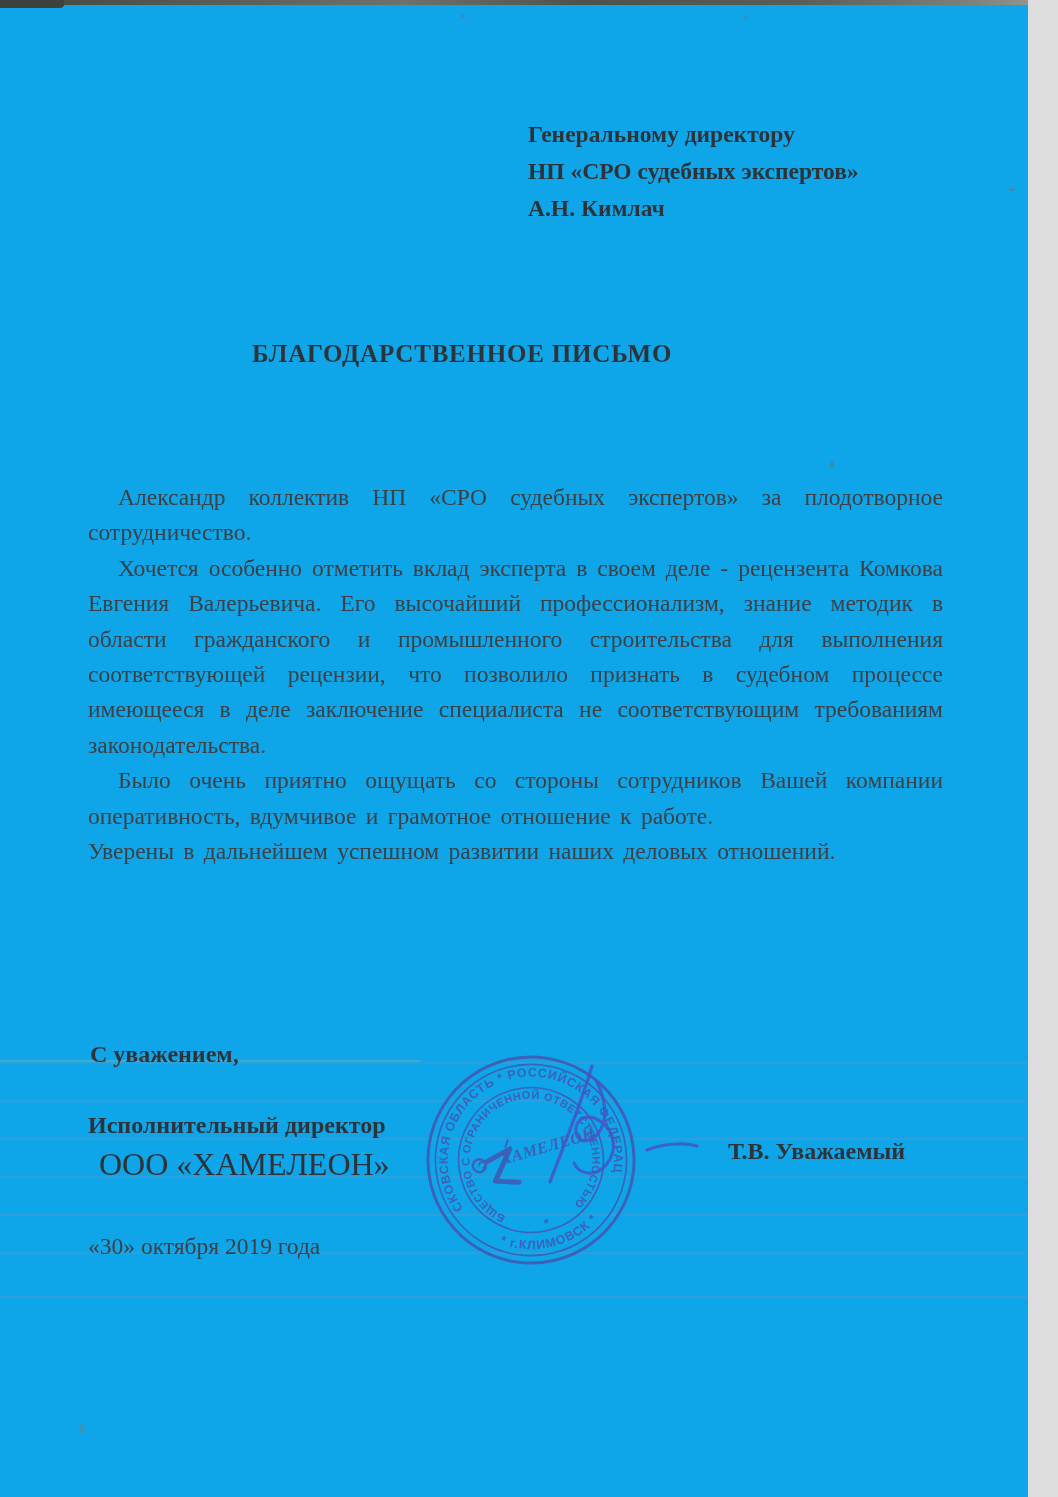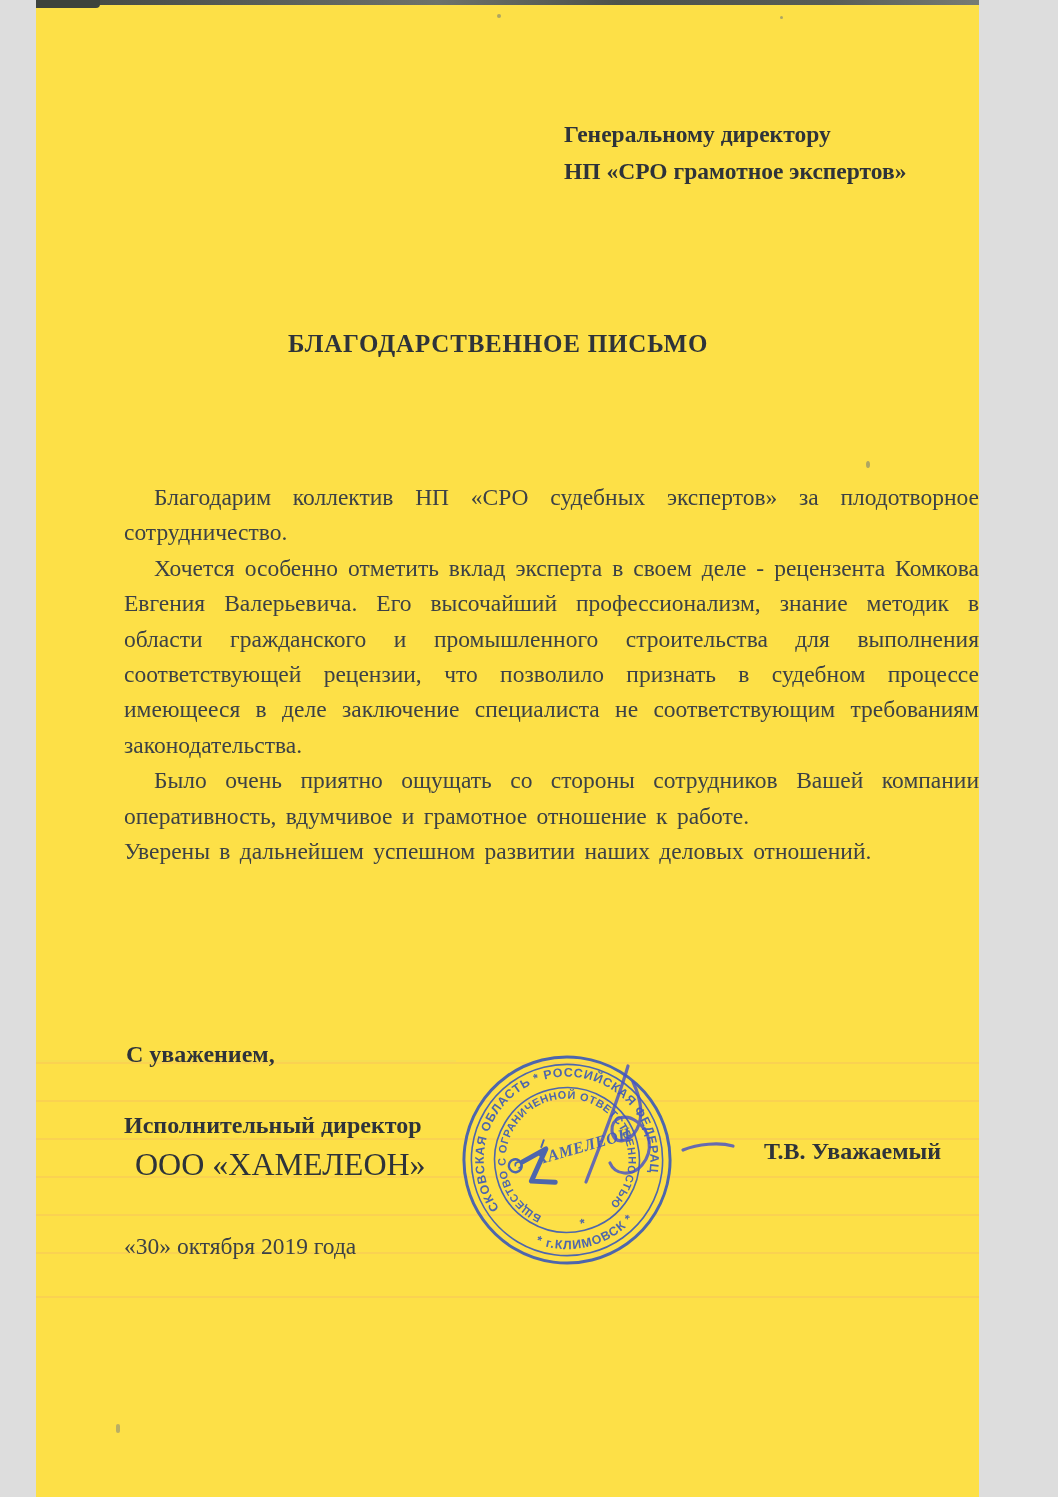--- a/index.html
+++ b/index.html
@@ -1,37 +1,37 @@
 <!DOCTYPE html>
 <html><head>
 <meta charset="utf-8">
 <style>
   html,body{margin:0;padding:0;}
   body{background:#ddd;}
   .page{
-    position:relative;width:943px;height:1497px;background:#fde047;overflow:hidden;
-    font-family:"Liberation Serif","DejaVu Serif",serif;color:#34383d;margin-left:36px;
+    position:relative;width:1028px;height:1497px;background:#0ea5e9;overflow:hidden;
+    font-family:"Liberation Serif","DejaVu Serif",serif;color:#34383d;
   }
   .abs{position:absolute;}
 
   
   .top-edge{left:0;top:0;width:1058px;height:5px;
     background:linear-gradient(90deg,#41463f 0%,#5a5f58 22%,#6d726b 38%,#4d524b 55%,#585d56 75%,#7d827b 92%,#989d96 100%);}
   .top-edge-left{left:0;top:0;width:64px;height:8px;background:#3d423c;border-bottom-right-radius:4px;}
   .right-edge{left:1050px;top:0;width:2px;height:1497px;background:rgba(148,156,150,0.55);}
   .right-edge2{left:1055px;top:0;width:1px;height:1497px;background:rgba(120,130,124,0.35);}
   .speck{background:rgba(110,118,120,0.55);border-radius:50%;}
   .band{left:0;width:1058px;height:2px;background:rgba(236,130,140,0.14);}
   .band-y{left:0;width:420px;height:2px;background:rgba(225,215,120,0.22);}
   .corner-mark{left:80px;top:1424px;width:4px;height:9px;background:rgba(120,126,130,0.5);border-radius:2px;}
   .br-dot{left:1051px;top:1488px;width:5px;height:6px;background:rgba(90,96,92,0.6);}
 
   
   .recipient{left:528px;top:116px;font-weight:bold;font-size:23.5px;line-height:37px;color:#2e333a;}
-  .title{left:252px;top:330px;font-weight:bold;font-size:25px;letter-spacing:0.8px;color:#2e333a;white-space:nowrap;}
+  .title{left:252px;top:340px;font-weight:bold;font-size:25px;letter-spacing:0.8px;color:#2e333a;white-space:nowrap;}
   .salutation{left:255px;top:421px;font-weight:bold;font-size:24px;color:#2e333a;white-space:nowrap;}
   .body-text{left:88px;top:480px;width:855px;font-size:23.5px;line-height:35.4px;text-align:justify;color:#3c4146;}
   .body-text p{margin:0;text-indent:30px;word-spacing:3.5px;}
   .body-text p.no-indent{text-indent:0;}
   .regards{left:90px;top:1041px;font-weight:bold;font-size:24px;color:#2e333a;}
   .position1{left:88px;top:1112px;font-weight:bold;font-size:24px;color:#2e333a;white-space:nowrap;}
   .position2{left:99px;top:1146px;font-weight:normal;font-size:32px;color:#2e333a;white-space:nowrap;text-align:center;}
   .signer{left:728px;top:1138px;font-weight:bold;font-size:24px;color:#2e333a;white-space:nowrap;}
   .date{left:88px;top:1233px;font-size:23.5px;color:#3c4146;white-space:nowrap;}
 
@@ -59,27 +59,28 @@
   <div class="abs band" style="top:1138px;"></div>
   <div class="abs band" style="top:1176px;"></div>
   <div class="abs band" style="top:1214px;"></div>
   <div class="abs band" style="top:1252px;"></div>
   <div class="abs band" style="top:1296px;"></div>
   <div class="abs corner-mark"></div>
   <div class="abs br-dot"></div>
 
   <div class="abs recipient">
     <div>Генеральному директору</div>
-    <div>НП «СРО грамотное экспертов»</div>
+    <div>НП «СРО судебных экспертов»</div>
+    <div>А.Н. Кимлач</div>
   </div>
 
   <div class="abs title">БЛАГОДАРСТВЕННОЕ ПИСЬМО</div>
 
   <div class="abs body-text">
-    <p>Благодарим коллектив НП «СРО судебных экспертов» за плодотворное сотрудничество.</p>
+    <p>Александр коллектив НП «СРО судебных экспертов» за плодотворное сотрудничество.</p>
     <p>Хочется особенно отметить вклад эксперта в своем деле - рецензента Комкова Евгения Валерьевича. Его высочайший профессионализм, знание методик в области гражданского и промышленного строительства для выполнения соответствующей рецензии, что позволило признать в судебном процессе имеющееся в деле заключение специалиста не соответствующим требованиям законодательства.</p>
     <p>Было очень приятно ощущать со стороны сотрудников Вашей компании оперативность, вдумчивое и грамотное отношение к работе.</p>
     <p class="no-indent">Уверены в дальнейшем успешном развитии наших деловых отношений.</p>
   </div>
 
   <div class="abs regards">С уважением,</div>
   <div class="abs position1">Исполнительный директор</div>
   <div class="abs position2">ООО «ХАМЕЛЕОН»</div>
   <div class="abs signer">Т.В. Уважаемый</div>
   <div class="abs date">«30» октября 2019 года</div>

